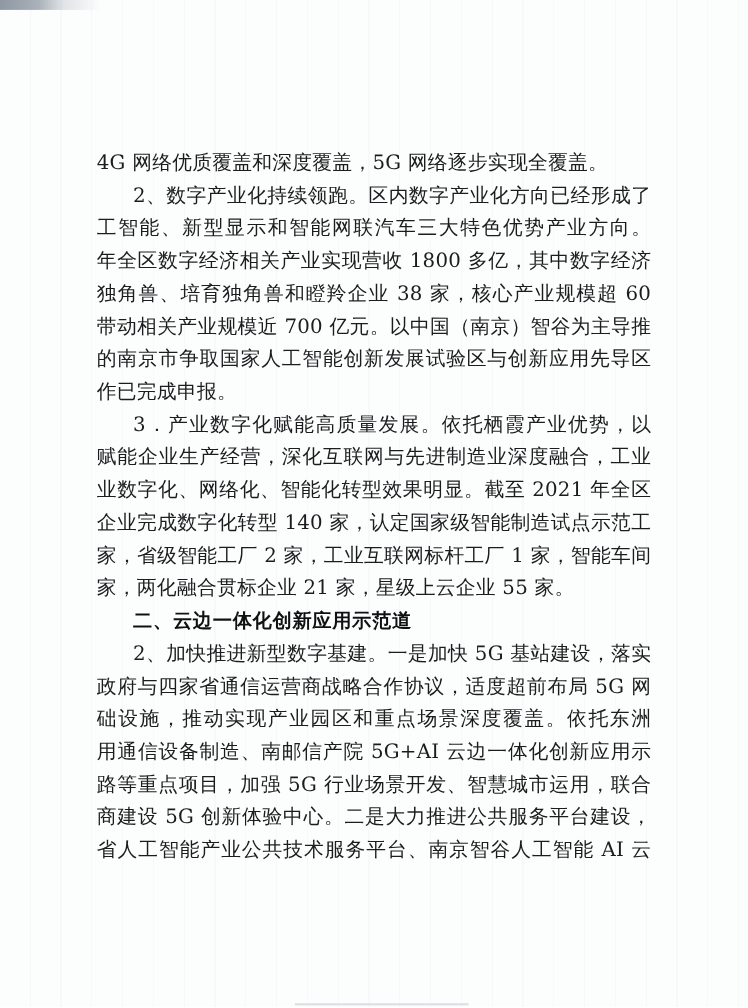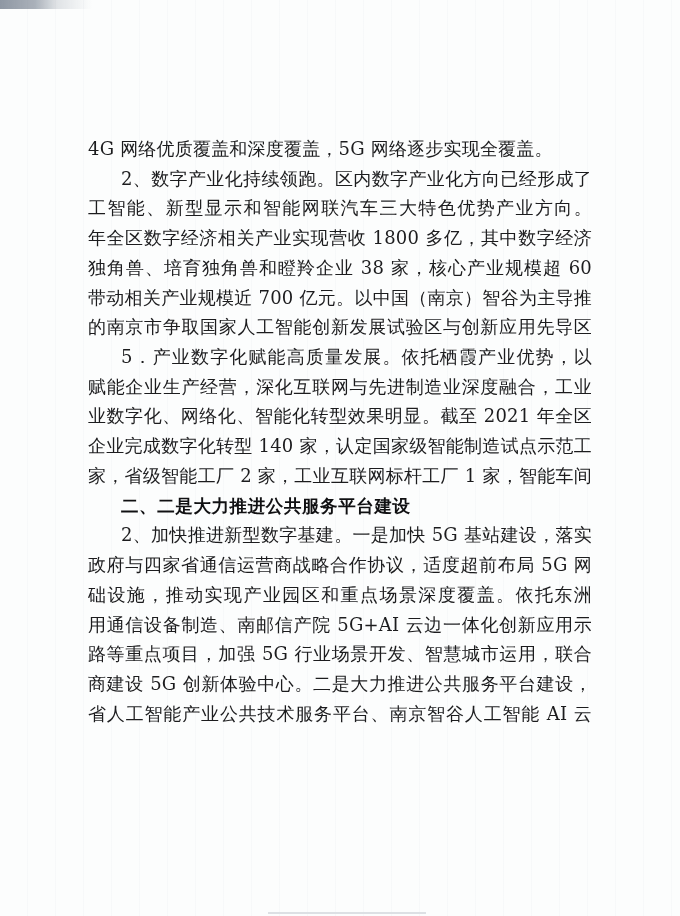--- a/index.html
+++ b/index.html
@@ -95,26 +95,28 @@
 <div class="page">
   <div class="smudge"></div>
   <div class="doc-body">
       <div class="line end"><span>4G 网络优质覆盖和深度覆盖，5G 网络逐步实现全覆盖。</span></div>
       <div class="line full indent"><span class="lead">2、数字产业化持续领跑。</span><span>区内数字产业化方向已经形成了人</span></div>
       <div class="line full"><span>工智能、新型显示和智能网联汽车三大特色优势产业方向。2021</span></div>
       <div class="line full"><span>年全区数字经济相关产业实现营收 1800 多亿，其中数字经济领域</span></div>
       <div class="line full"><span>独角兽、培育独角兽和瞪羚企业 38 家，核心产业规模超 60 亿元，</span></div>
       <div class="line full"><span>带动相关产业规模近 700 亿元。以中国（南京）智谷为主导推进</span></div>
       <div class="line full"><span>的南京市争取国家人工智能创新发展试验区与创新应用先导区工</span></div>
-      <div class="line full indent"><span class="lead">5．产业数字化赋能高质量发展。</span><span>依托栖霞产业优势，以 AI</span></div>
+      <div class="line end"><span>作已完成申报。</span></div>
+      <div class="line full indent"><span class="lead">3．产业数字化赋能高质量发展。</span><span>依托栖霞产业优势，以 AI</span></div>
       <div class="line full"><span>赋能企业生产经营，深化互联网与先进制造业深度融合，工业企</span></div>
       <div class="line full"><span>业数字化、网络化、智能化转型效果明显。截至 2021 年全区工业</span></div>
       <div class="line full"><span>企业完成数字化转型 140 家，认定国家级智能制造试点示范工厂 1</span></div>
       <div class="line full"><span>家，省级智能工厂 2 家，工业互联网标杆工厂 1 家，智能车间 19</span></div>
-      <div class="line heading indent"><span class="lead">二、二是大力推进公共服务平台建设</span></div>
+      <div class="line end"><span>家，两化融合贯标企业 21 家，星级上云企业 55 家。</span></div>
+      <div class="line heading indent"><span class="lead">二、云边一体化创新应用示范道</span></div>
       <div class="line full indent"><span class="lead">2、加快推进新型数字基建。</span><span>一是加快 5G 基站建设，落实市</span></div>
       <div class="line full"><span>政府与四家省通信运营商战略合作协议，适度超前布局 5G 网络基</span></div>
       <div class="line full"><span>础设施，推动实现产业园区和重点场景深度覆盖。依托东洲 5G 应</span></div>
       <div class="line full"><span>用通信设备制造、南邮信产院 5G+AI 云边一体化创新应用示范道</span></div>
       <div class="line full"><span>路等重点项目，加强 5G 行业场景开发、智慧城市运用，联合运营</span></div>
       <div class="line full"><span>商建设 5G 创新体验中心。二是大力推进公共服务平台建设，加快</span></div>
       <div class="line full"><span>省人工智能产业公共技术服务平台、南京智谷人工智能 AI 云平台</span></div>
     </div>
   <div class="bottom-scan-line"></div>
 </div>

